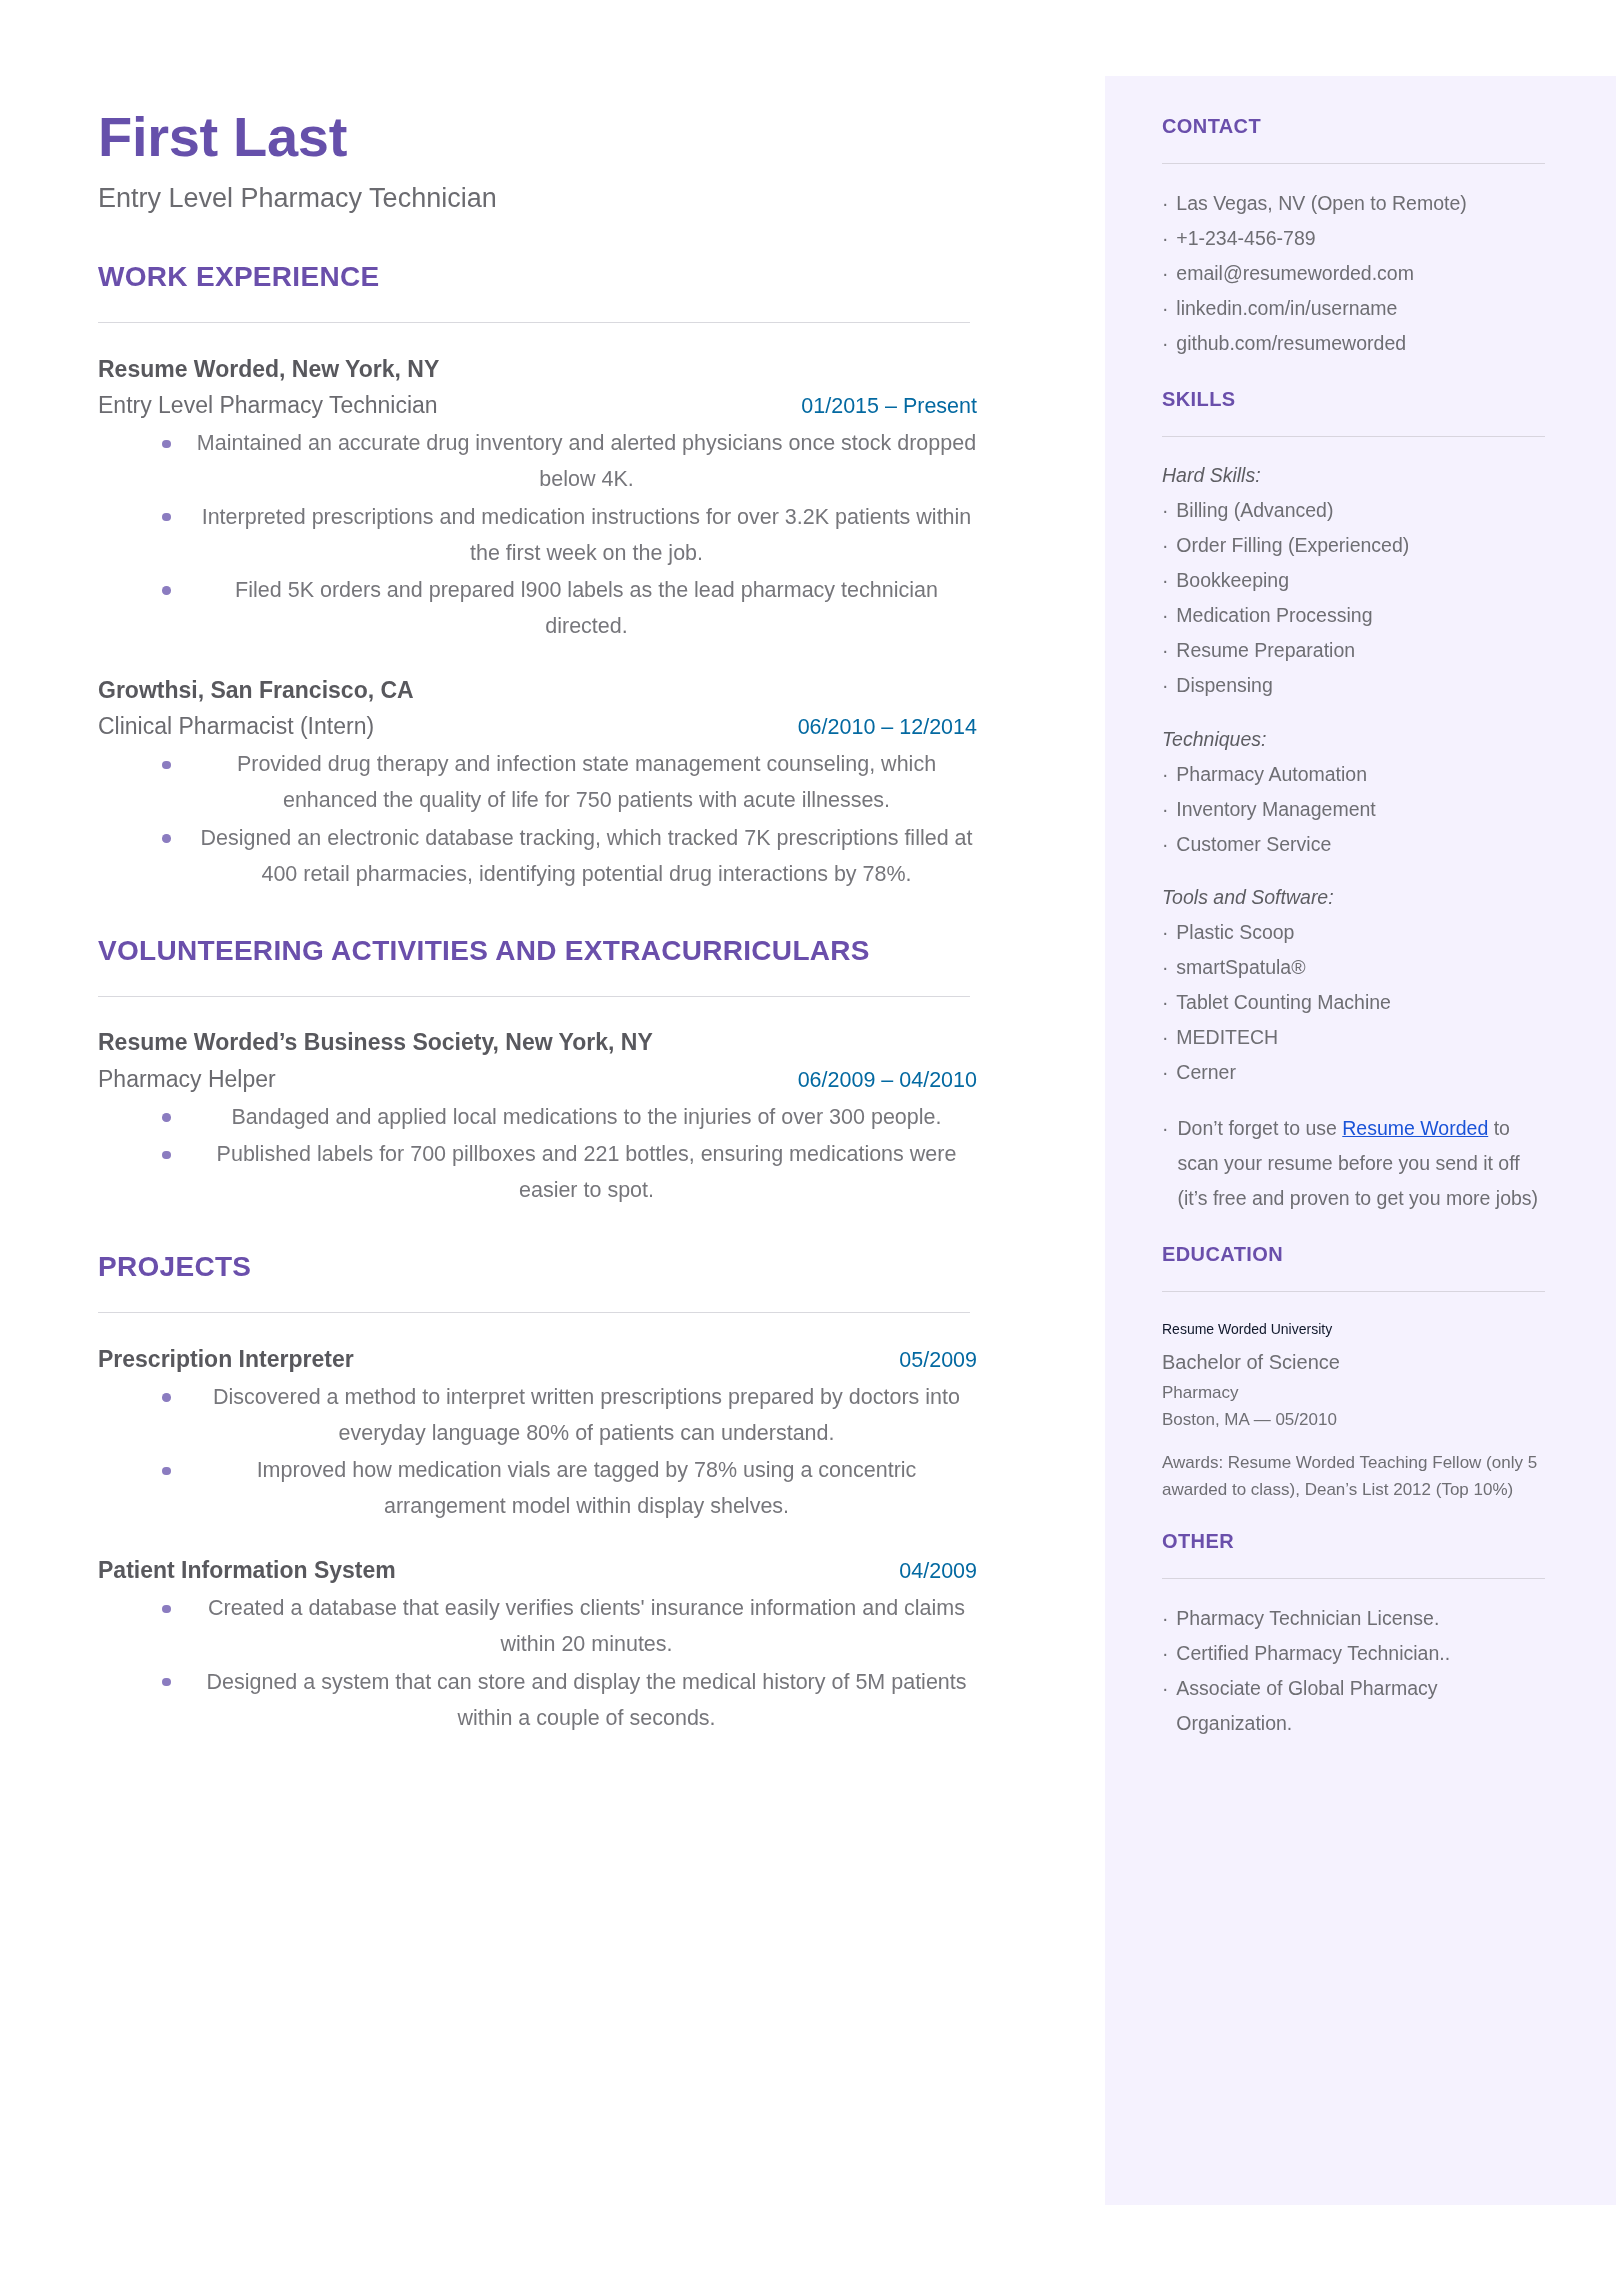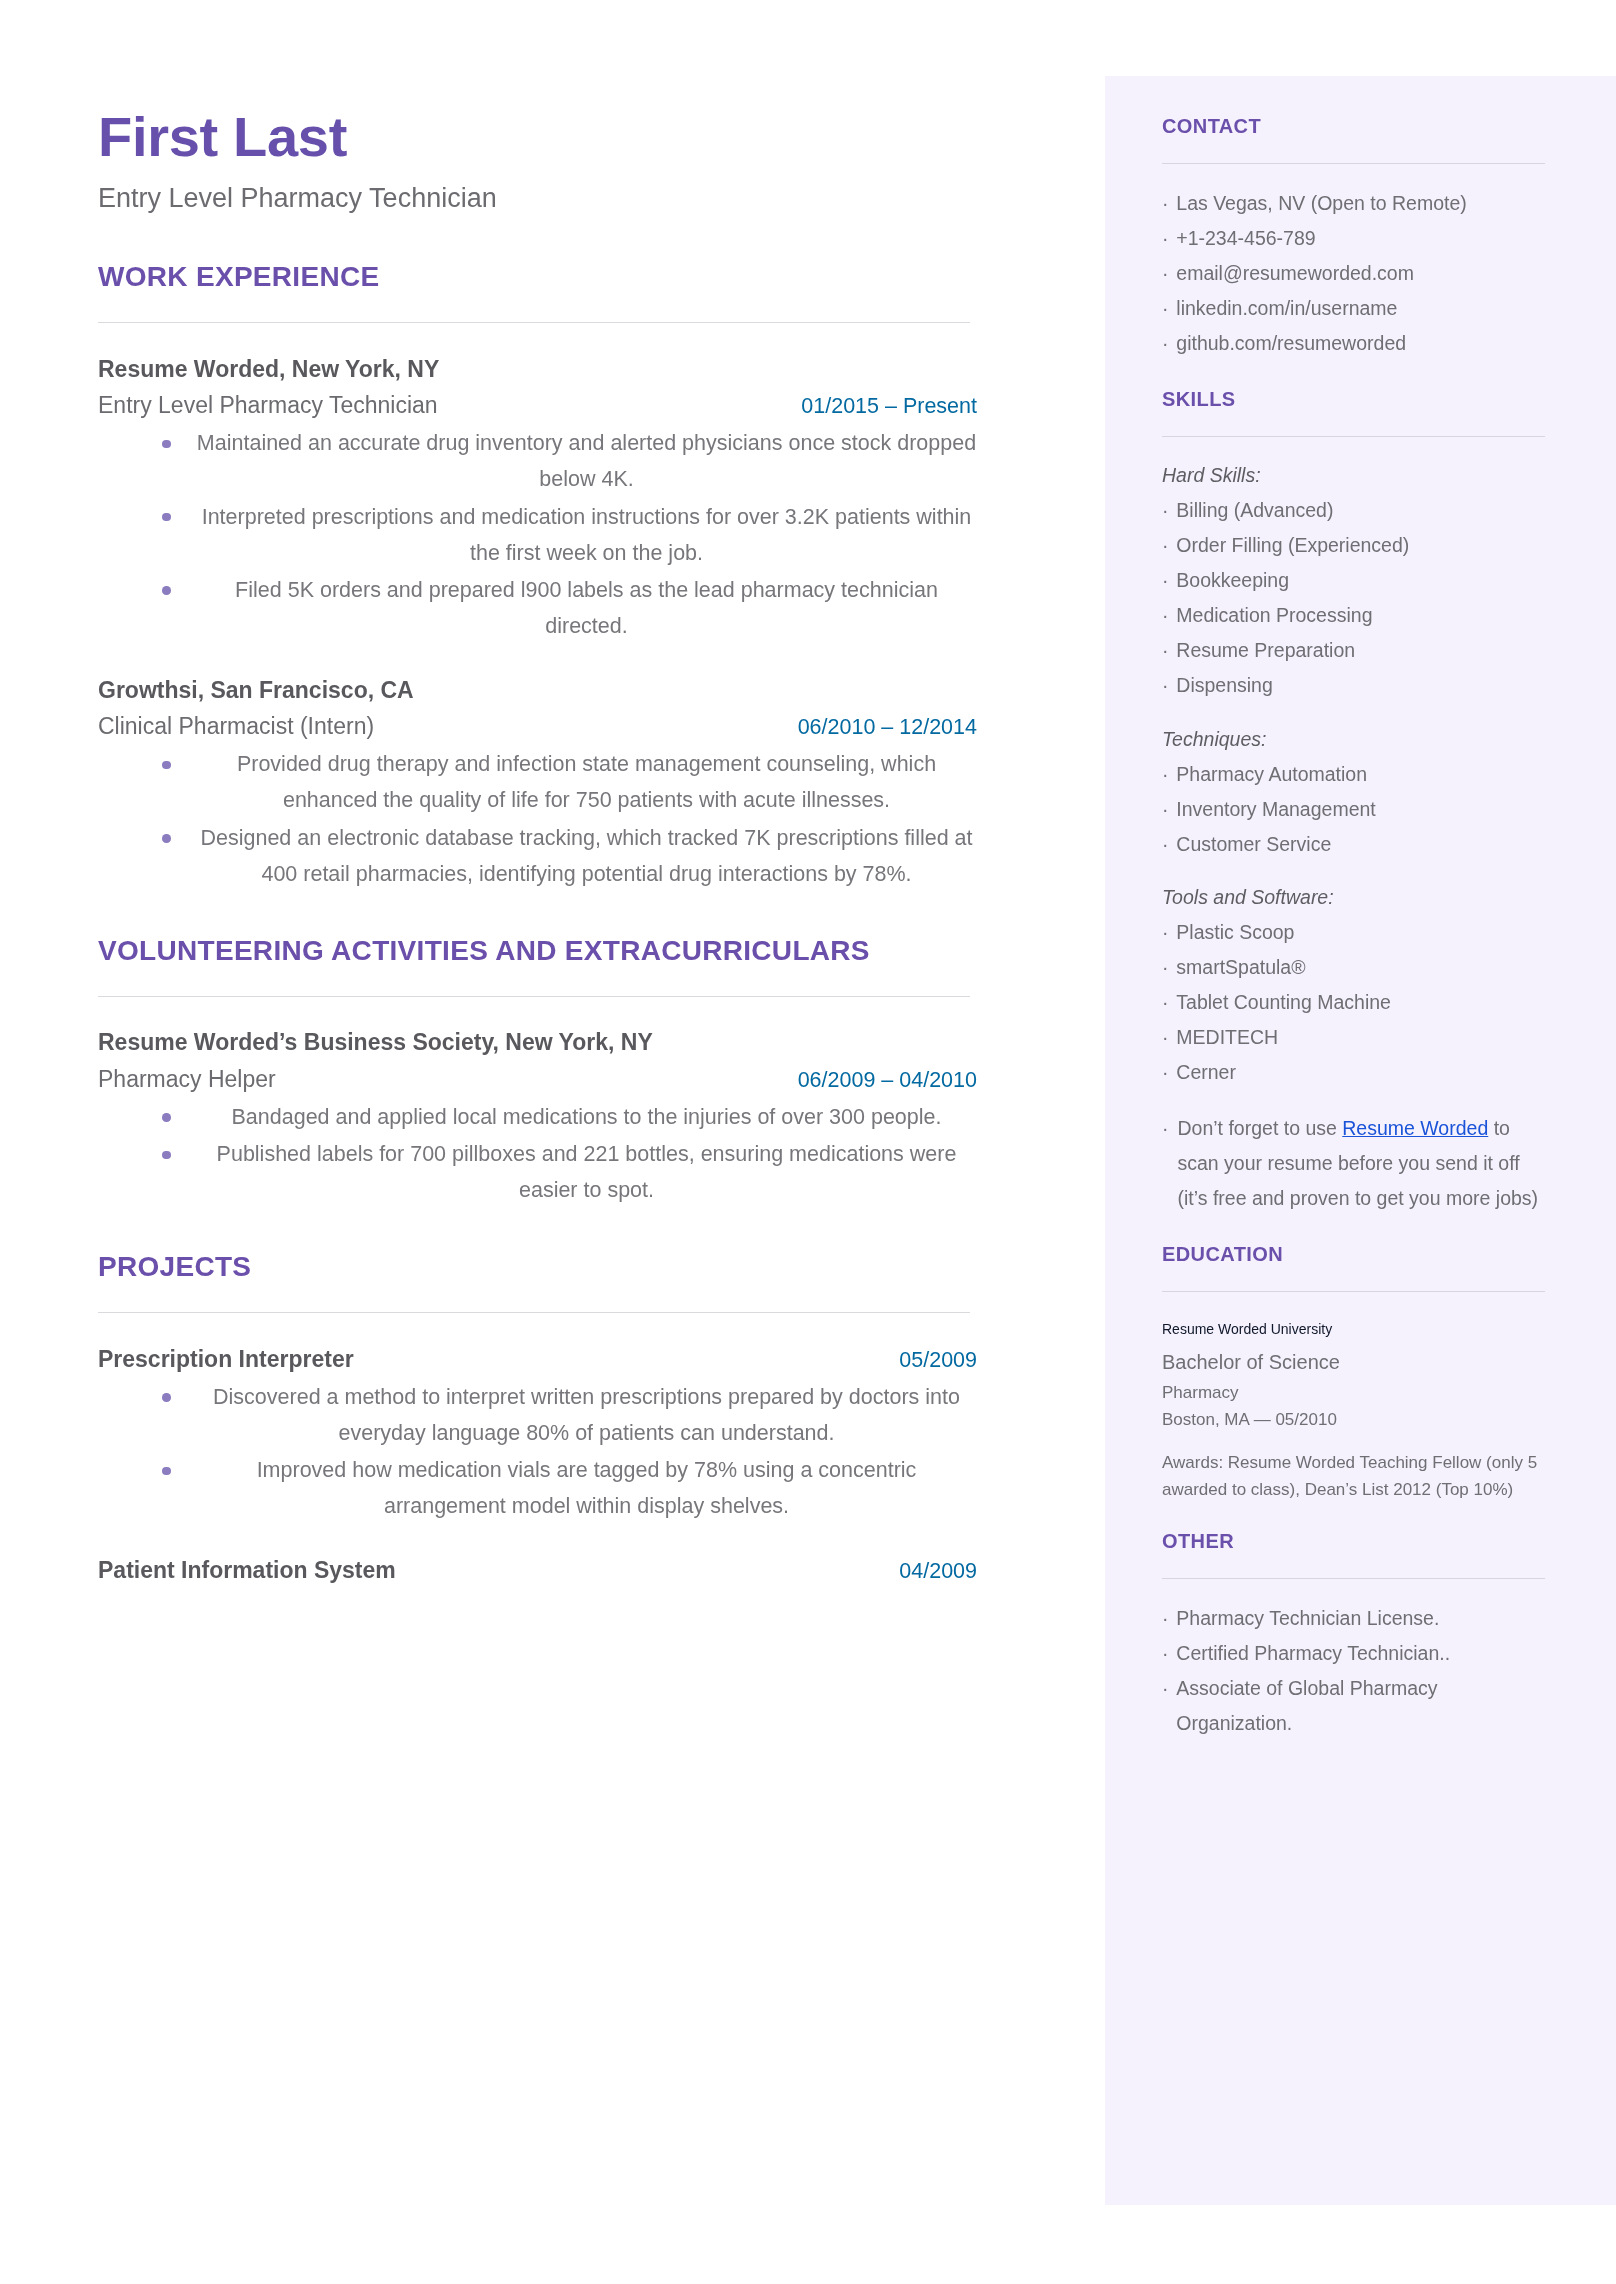--- a/index.html
+++ b/index.html
@@ -278,20 +278,24 @@
         <li>Discovered a method to interpret written prescriptions prepared by doctors into everyday language 80% of patients can understand.</li>
         <li>Improved how medication vials are tagged by 78% using a concentric arrangement model within display shelves.</li>
       </ul>
     </div>
 
     <div class="entry">
       <div class="entry-line">
         <div class="entry-role bold">Patient Information System</div>
         <div class="entry-date">04/2009</div>
       </div>
+      <ul class="bullets">
+        <li>Created a database that easily verifies clients' insurance information and claims within 20 minutes.</li>
+        <li>Designed a system that can store and display the medical history of 5M patients within a couple of seconds.</li>
+      </ul>
     </div>
 
   </div>
 
   <div class="sidebar">
 
     <div class="side-heading">CONTACT</div>
     <div class="side-rule"></div>
     <ul class="side-list">
       <li>

